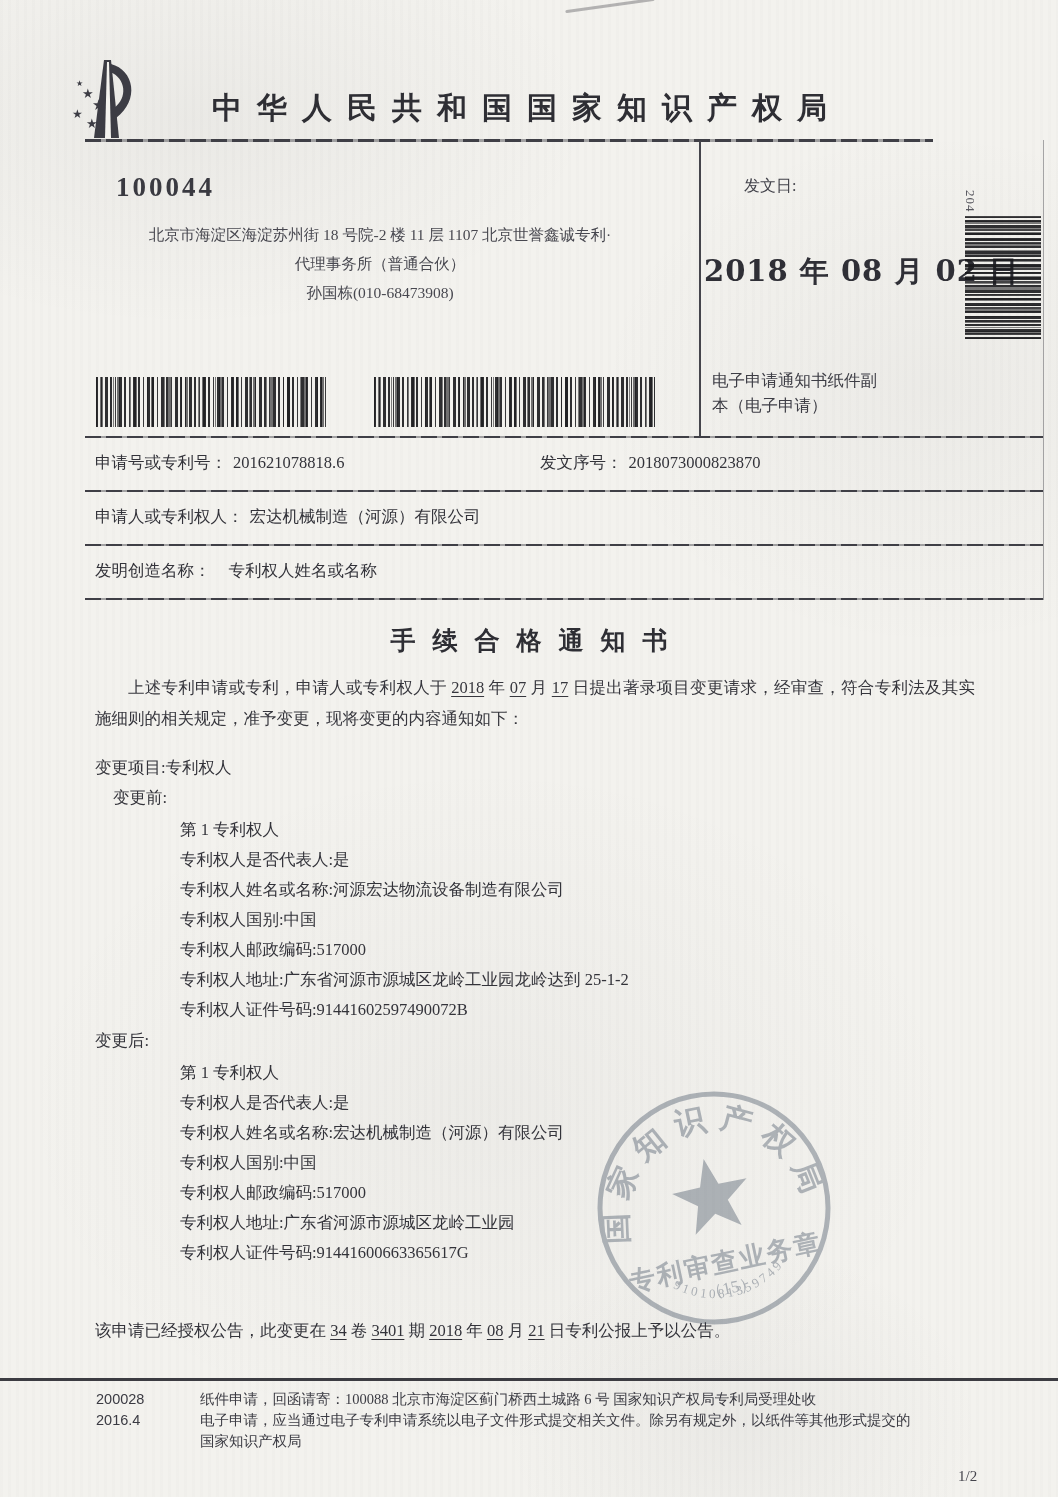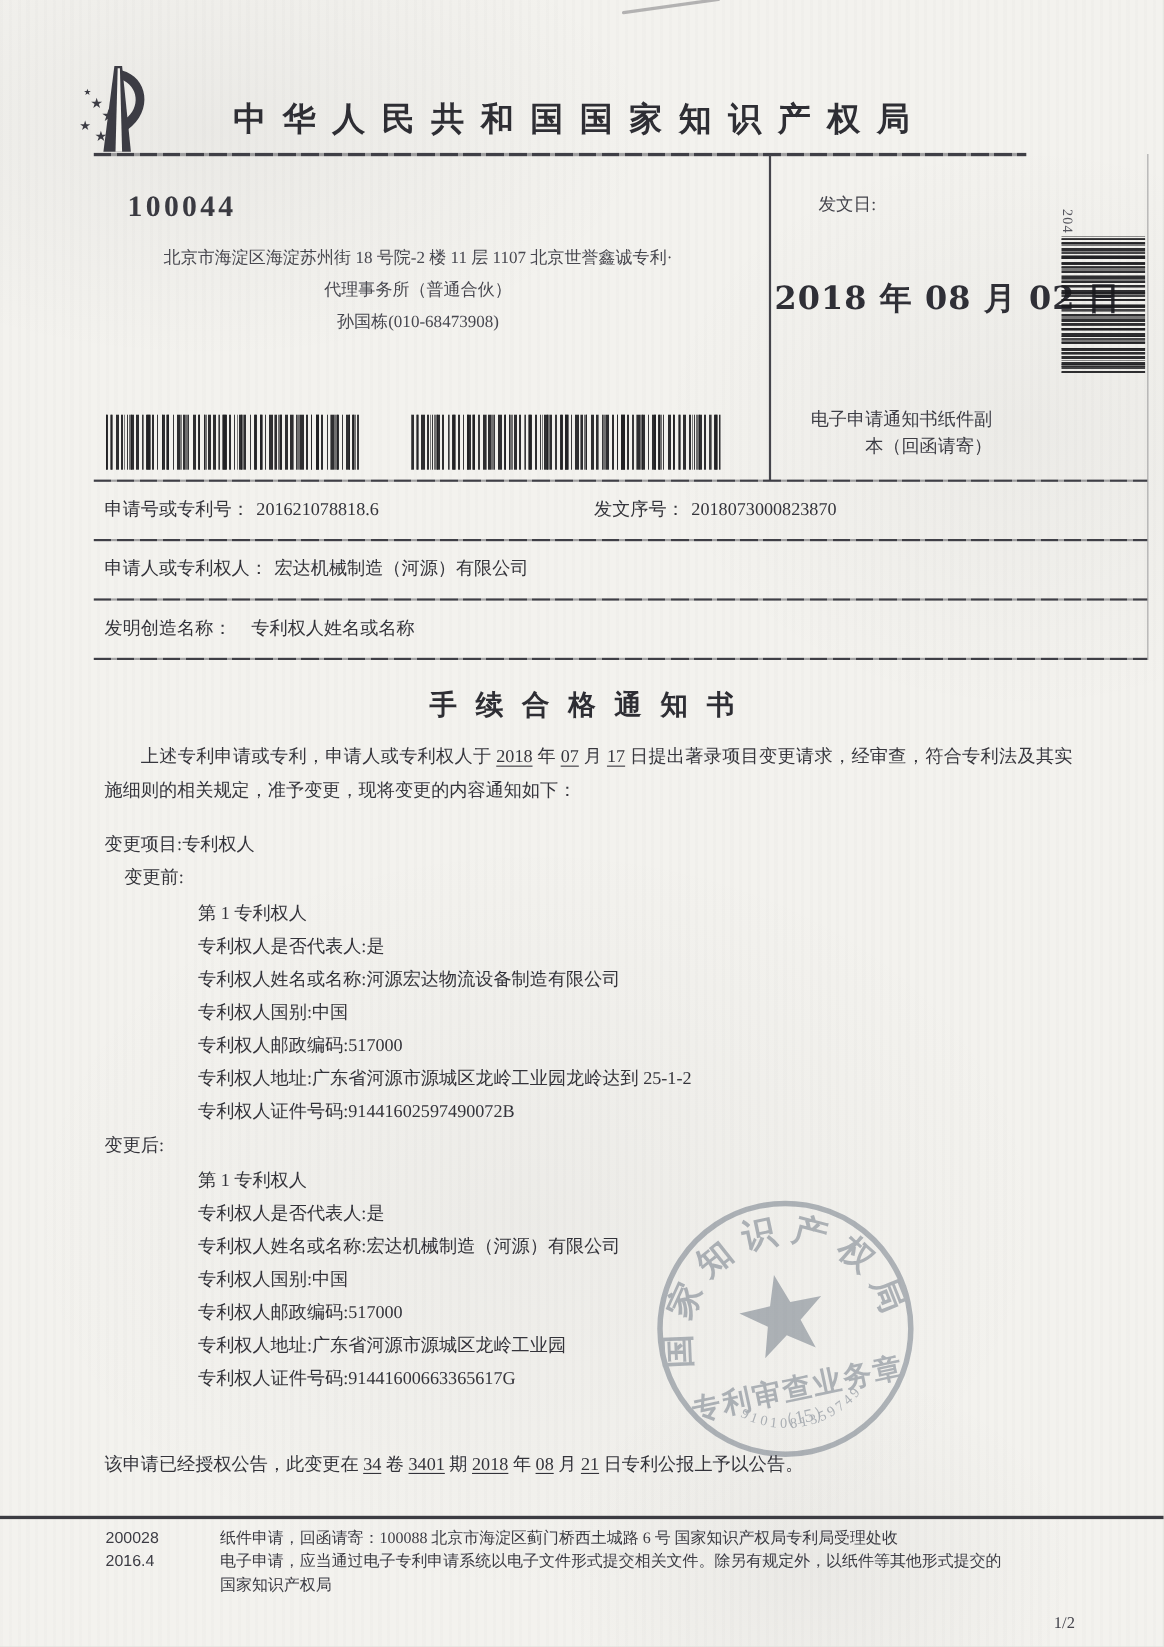--- a/index.html
+++ b/index.html
@@ -86,23 +86,23 @@
 
   <div class="abs recipient-code" style="left:116px; top:172px;">100044</div>
   <div class="abs recipient-addr" style="left:88px; top:220px;">
     <div>北京市海淀区海淀苏州街 18 号院-2 楼 11 层 1107  北京世誉鑫诚专利·</div>
     <div>代理事务所（普通合伙）</div>
     <div>孙国栋(010-68473908)</div>
   </div>
 
   <div class="abs date-label" style="left:712px; top:176px;margin-left:32px;">发文日:</div>
   <div class="abs date-value" style="left:704px; top:252px;">2018 年 08 月 02 日</div>
-  <div class="abs copy-note" style="left:737px; top:368px;text-align:right;">
+  <div class="abs copy-note" style="left:712px; top:368px;">
     <div>电子申请通知书纸件副</div>
-    <div>本（回函请寄）</div>
+    <div>本（电子申请）</div>
   </div>
   <div class="abs side-code" style="left:978px; top:190px;">204</div>
   <div class="abs barcode-v" style="left:965px; top:215px; width:76px; height:124px;"></div>
 
   <div class="abs barcode-h" style="left:96px; top:377px; width:232px; height:50px;"></div>
   <div class="abs barcode-h" style="left:374px; top:377px; width:281px; height:50px;"></div>
 
   <div class="abs field" style="left:95px; top:452px;">
     <span>申请号或专利号：</span><span class="val">201621078818.6</span>
   </div>

